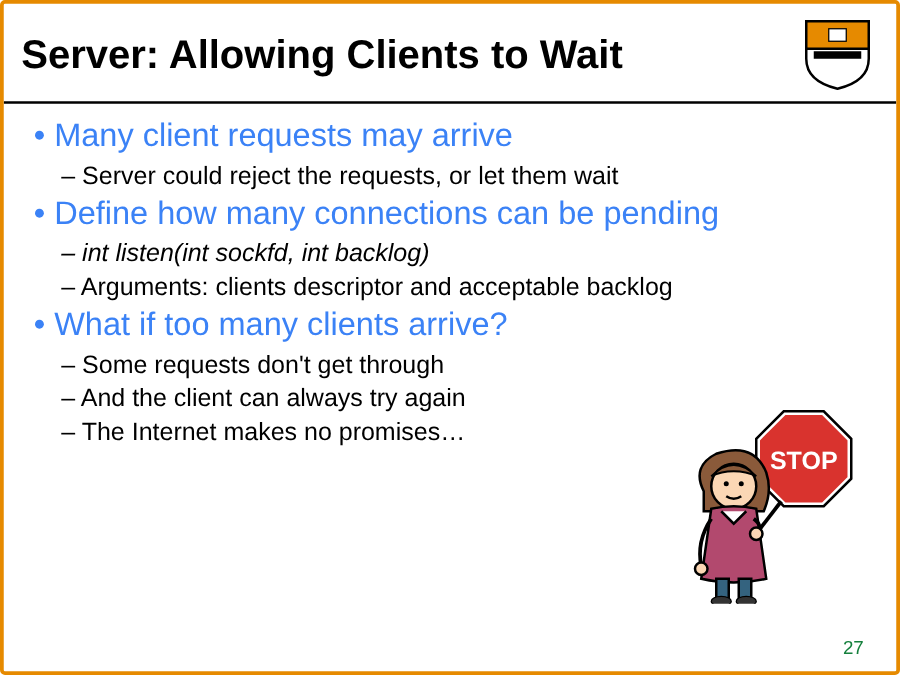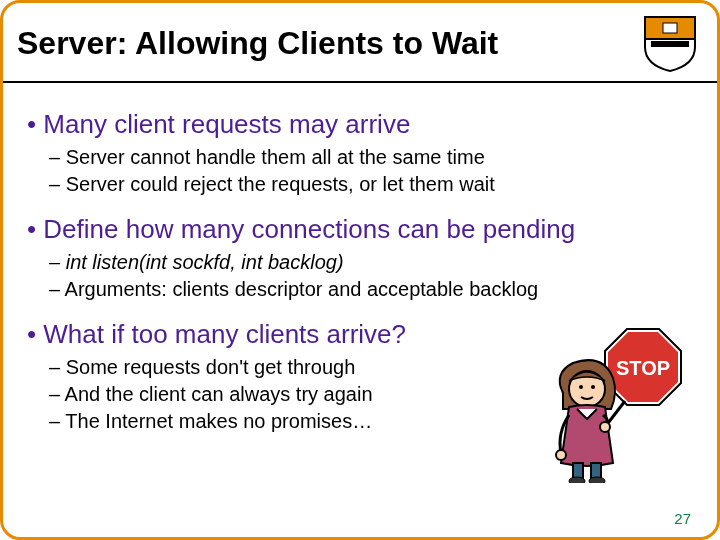--- a/index.html
+++ b/index.html
@@ -9,21 +9,21 @@
     height: 540px;
     font-family: Arial, Helvetica, sans-serif;
     background: #fff;
   }
   .slide {
     position: relative;
     box-sizing: border-box;
     width: 720px;
     height: 540px;
     border: 3px solid #e68a00;
-    border-radius: 20px;
+    border-radius: 4px;
     background: #fff;
     overflow: hidden;
   }
   .title-row {
     display: flex;
     align-items: center;
     justify-content: space-between;
     padding: 10px 20px 8px 14px;
     border-bottom: 2px solid #000;
   }
@@ -34,22 +34,22 @@
   }
   .shield {
     width: 54px;
     height: 60px;
   }
   .body {
     padding: 10px 20px 0 24px;
   }
   .bullet {
     font-size: 26px;
-    color: #4c1d95;
-    margin-top: 16px;
+    color: #3b82f6;
+    margin-top: 0;
     margin-bottom: 4px;
   }
   .bullet::before {
     content: "• ";
   }
   .sub {
     font-size: 20px;
     color: #000;
     margin-left: 22px;
     line-height: 1.35;
@@ -84,21 +84,20 @@
       <path d="M2 4 H52 V34 Q52 52 27 58 Q2 52 2 34 Z" fill="#fff" stroke="#000" stroke-width="2"></path>
       <path d="M2 4 H52 V26 H2 Z" fill="#e68a00" stroke="#000" stroke-width="2"></path>
       <rect x="20" y="10" width="14" height="10" fill="#fff" stroke="#000" stroke-width="1"></rect>
       <rect x="8" y="28" width="38" height="6" fill="#000"></rect>
     </svg>
   </div>
 
   <div class="body">
 
     <div class="bullet">Many client requests may arrive</div>
-    <div class="sub">Server cannot handle them all at the same time</div>
     <div class="sub">Server could reject the requests, or let them wait</div>
 
     <div class="bullet">Define how many connections can be pending</div>
     <div class="sub italic">int listen(int sockfd, int backlog)</div>
     <div class="sub">Arguments: clients descriptor and acceptable backlog</div>
 
     <div class="bullet">What if too many clients arrive?</div>
     <div class="sub">Some requests don't get through</div>
     <div class="sub">And the client can always try again</div>
     <div class="sub">The Internet makes no promises…</div>

